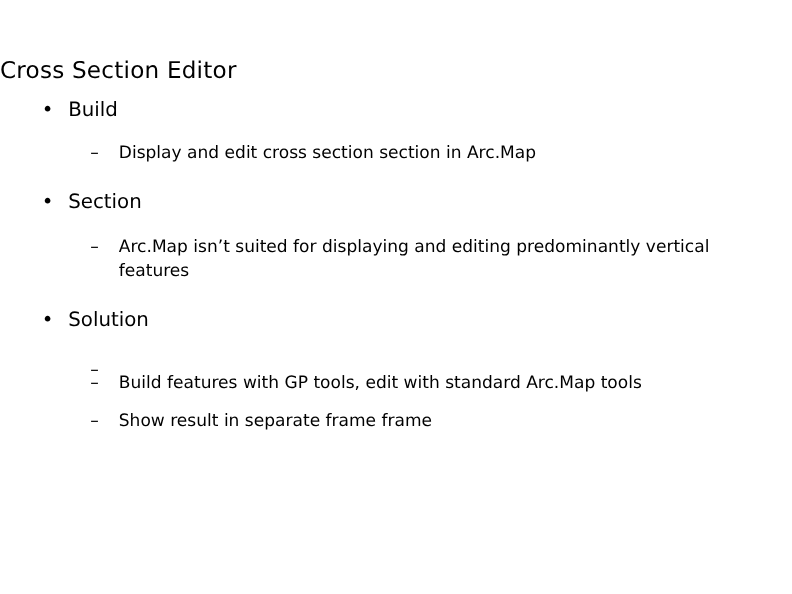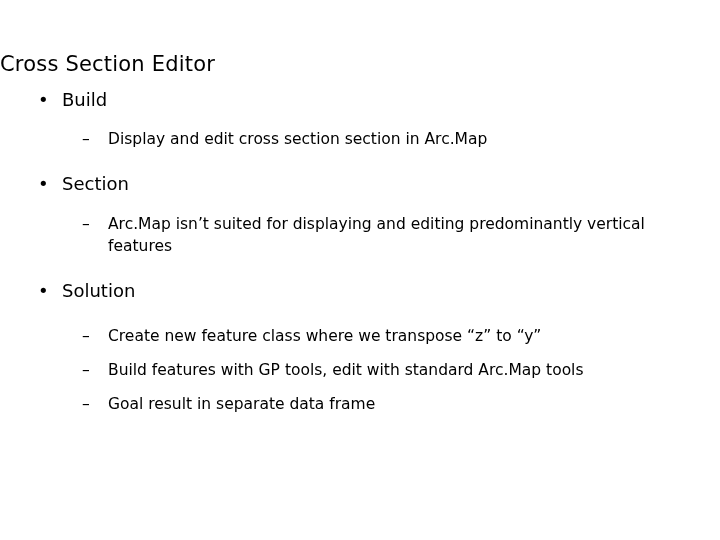--- a/index.html
+++ b/index.html
@@ -108,31 +108,30 @@
 
     <div class="lvl1">
       <span class="bullet">•</span>
       <span>Solution</span>
     </div>
 
     <div class="gap-lg"></div>
 
     <div class="lvl2">
       <span class="dash">–</span>
-      <span>Create new feature class where we transpose “z” to “y”</span>
     </div>
 
     <div class="gap-xs"></div>
 
     <div class="lvl2">
       <span class="dash">–</span>
       <span>Build features with GP tools, edit with standard Arc.Map tools</span>
     </div>
 
     <div class="gap-xs"></div>
 
     <div class="lvl2">
       <span class="dash">–</span>
-      <span>Goal result in separate data frame</span>
+      <span>Show result in separate frame frame</span>
     </div>
 
   </div>
 </div>
 
 </body></html>

